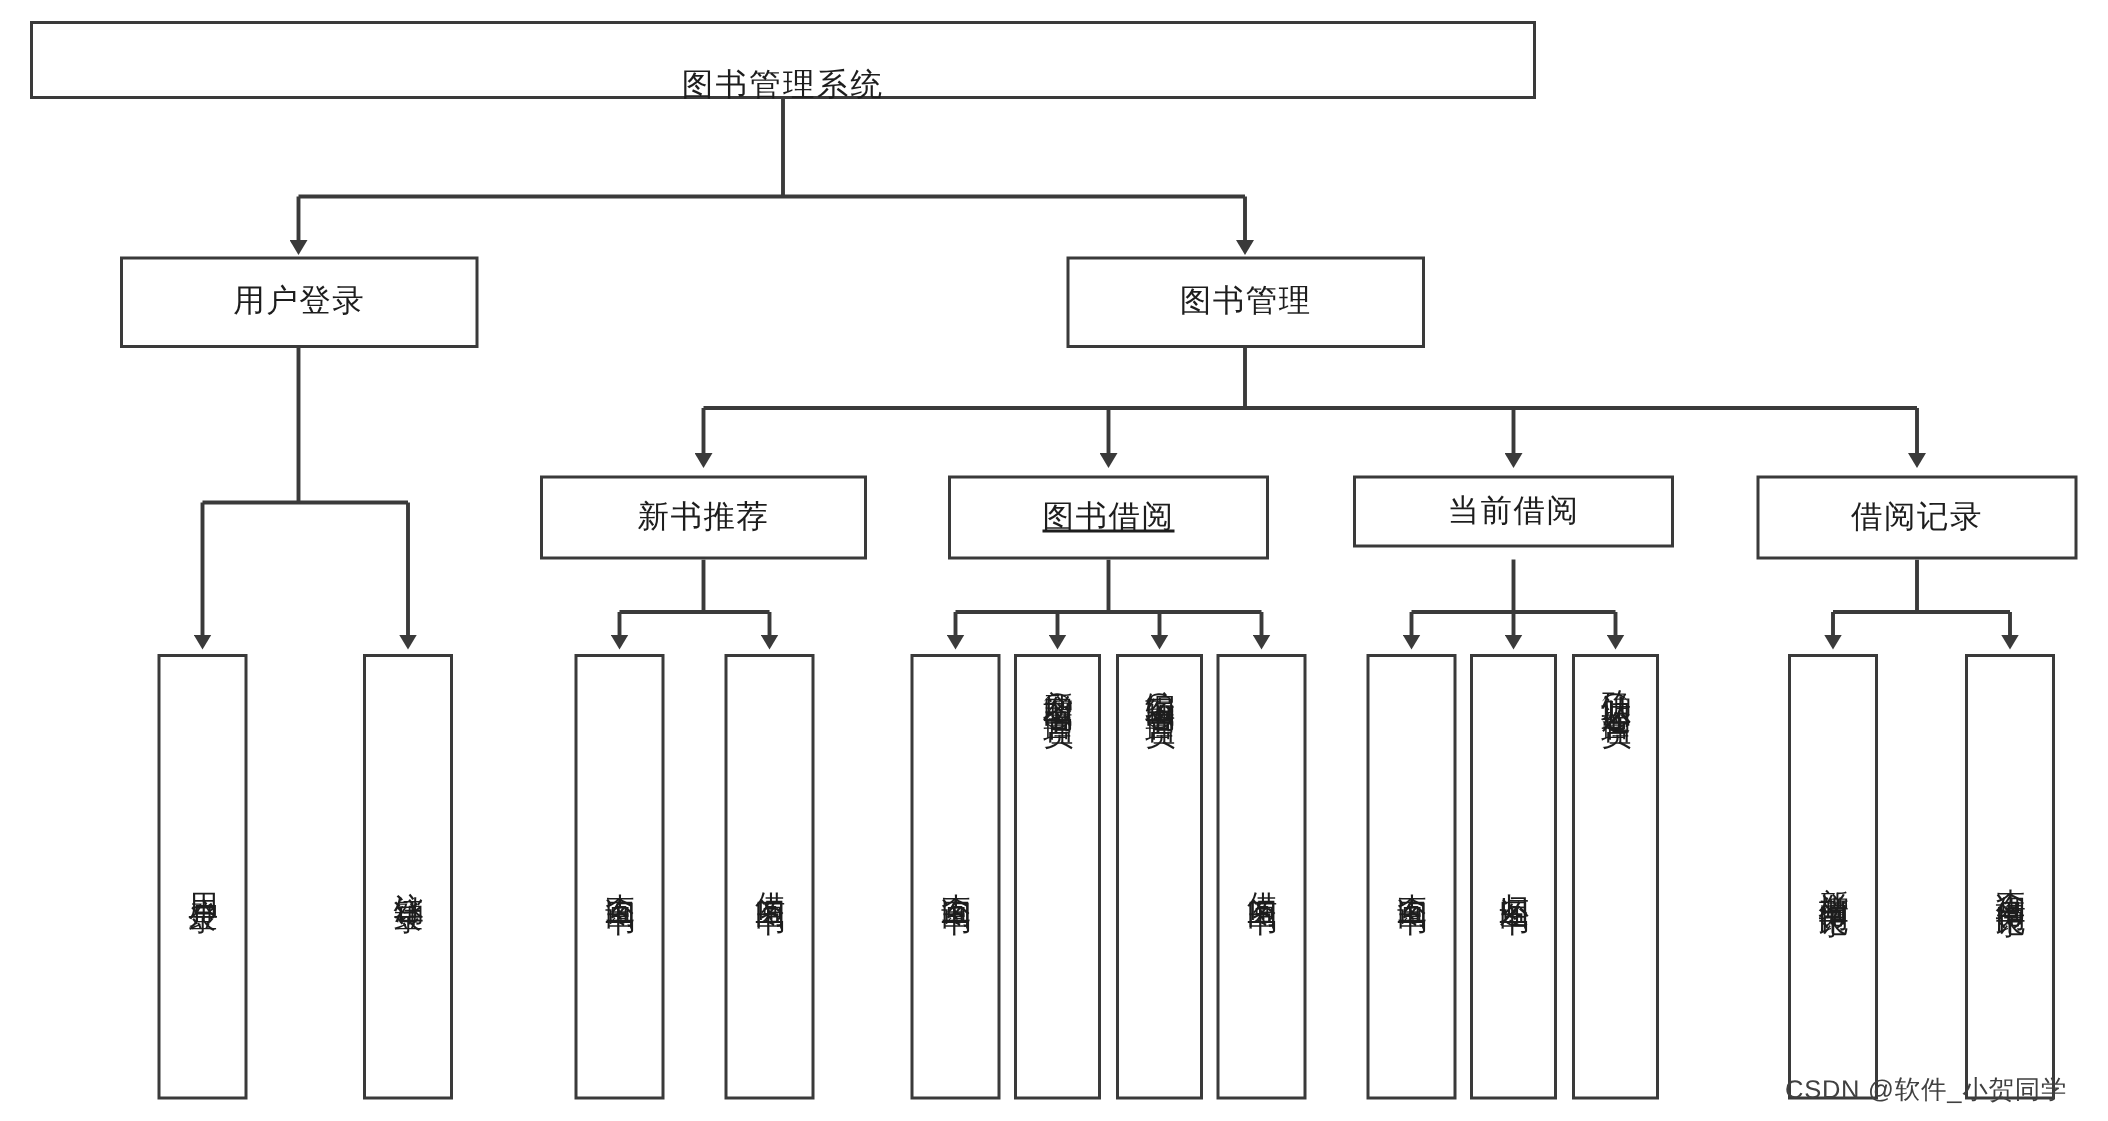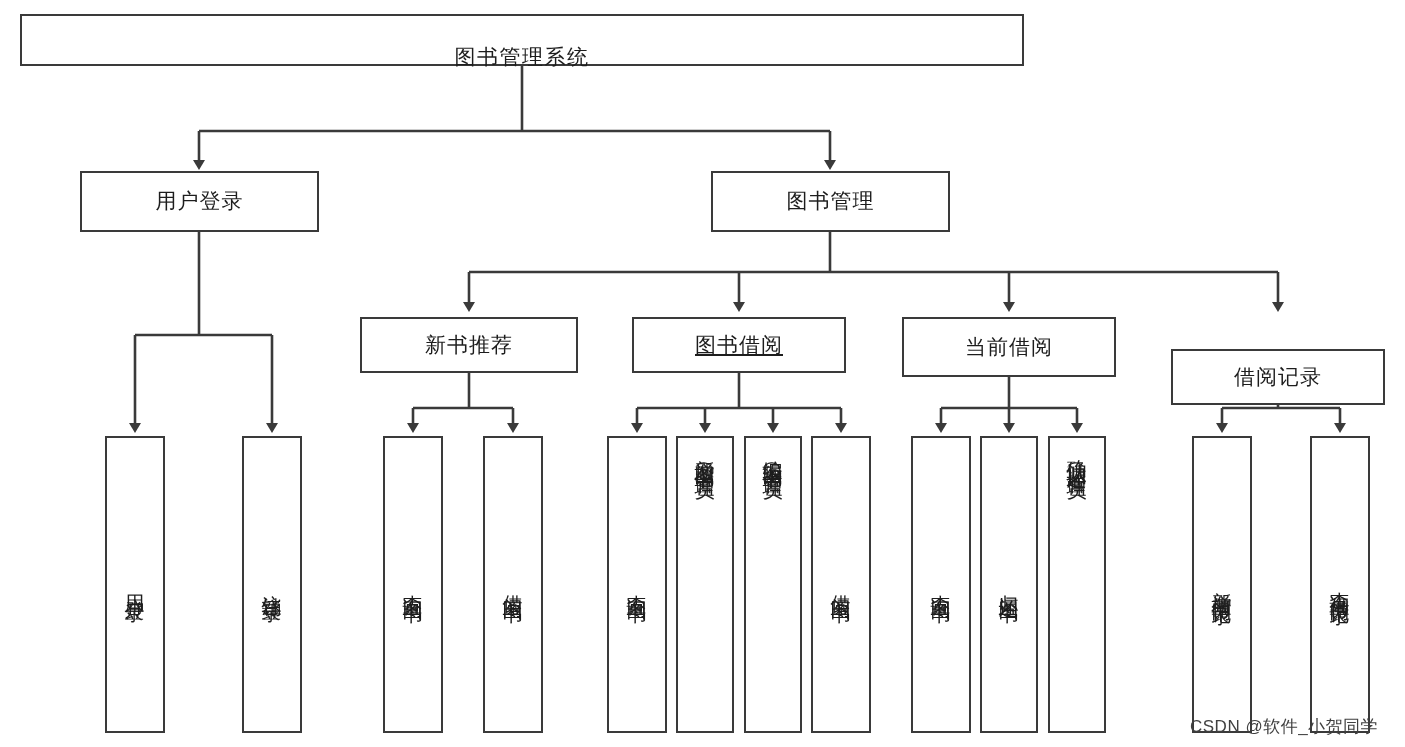--- a/index.html
+++ b/index.html
@@ -144,24 +144,24 @@
   <div class="node horiz" style="left:711px; top:171px; width:239px; height:61px;">
     <span class="lbl">图书管理</span>
   </div>
 
   <div class="node horiz" style="left:360px; top:317px; width:218px; height:56px;">
     <span class="lbl">新书推荐</span>
   </div>
   <div class="node horiz" style="left:632px; top:317px; width:214px; height:56px;text-decoration:underline;">
     <span class="lbl">图书借阅</span>
   </div>
-  <div class="node horiz" style="left:902px; top:317px; width:214px; height:60px;">
+  <div class="node horiz" style="left:902px; top:317px; width:214px; height:48px;">
     <span class="lbl">当前借阅</span>
   </div>
-  <div class="node horiz" style="left:1171px; top:317px; width:214px; height:56px;margin-top:32px;">
+  <div class="node horiz" style="left:1171px; top:317px; width:214px; height:56px;">
     <span class="lbl">借阅记录</span>
   </div>
 
   <div class="node vert mid" style="left:105px; top:436px; width:60px; height:297px;">
     <span class="lbl">用户登录</span>
   </div>
   <div class="node vert mid" style="left:242px; top:436px; width:60px; height:297px;">
     <span class="lbl">注销登录</span>
   </div>
 

